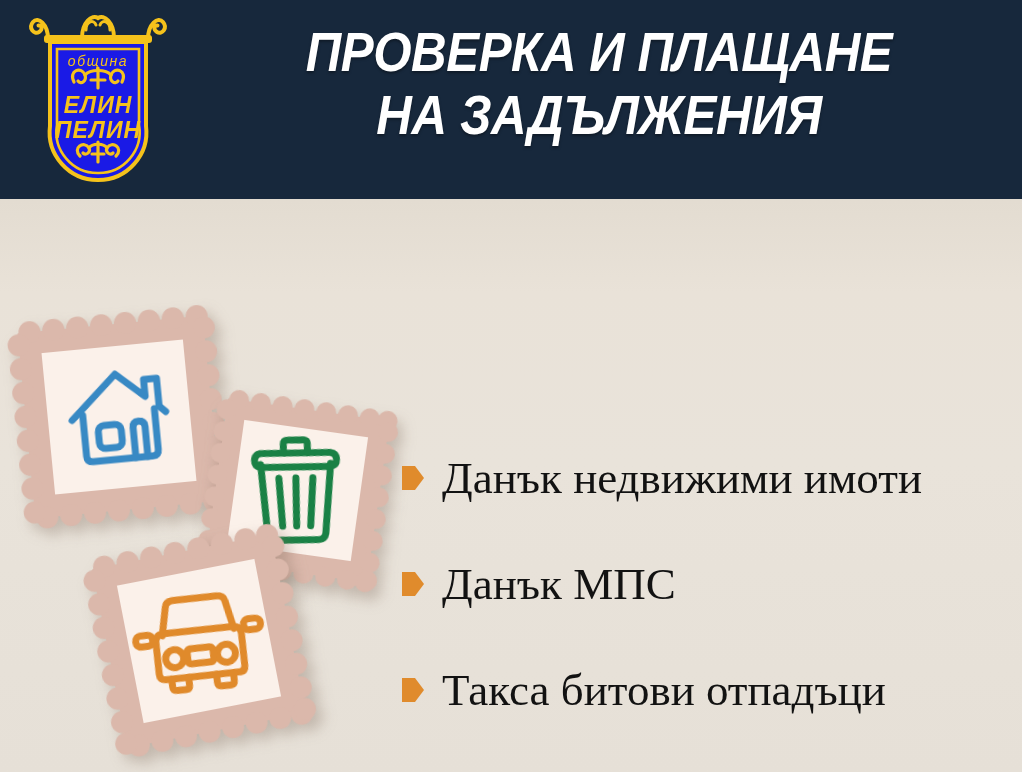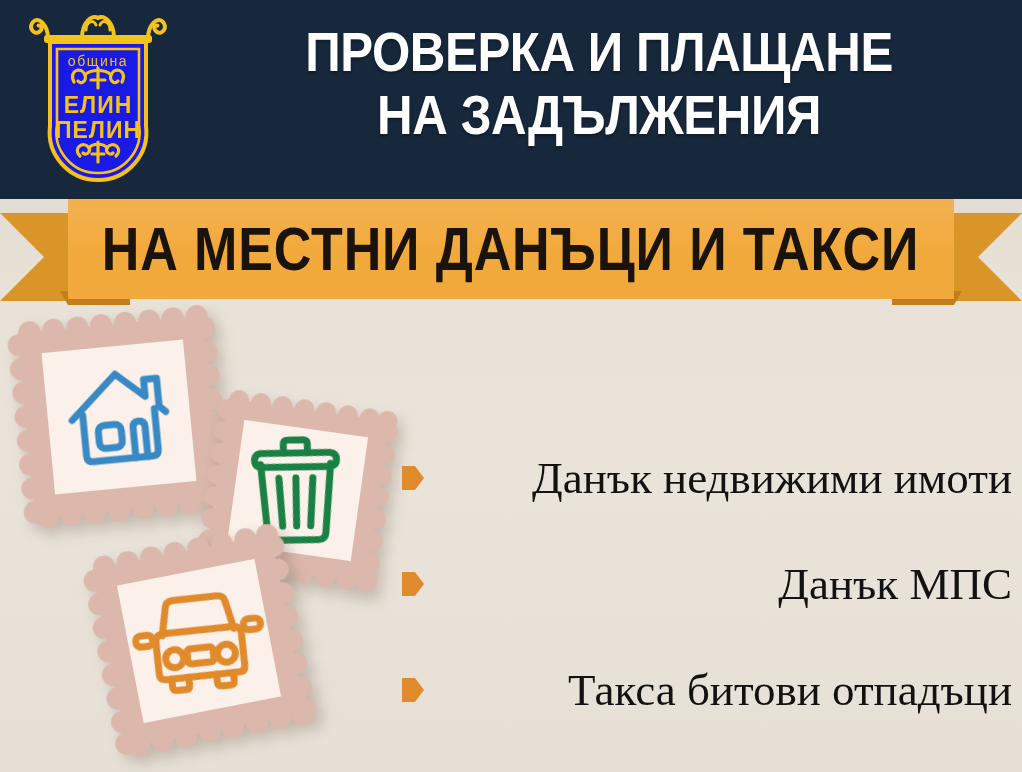--- a/index.html
+++ b/index.html
@@ -13,20 +13,21 @@
     position:relative;width:1022px;height:772px;
     background:linear-gradient(180deg,#cdc6ba 0%,#ddd6ca 14%,#e9e2d8 38%,#e9e3da 60%,#e6e0d7 100%);
     overflow:hidden;
   }
 
   
   .header{
     position:absolute;left:0;top:0;width:1022px;height:199px;
     background:#17283c;
     box-sizing:border-box;
+    font-style:italic;
   }
   .header-title{
     position:absolute;left:186px;top:20px;width:826px;
     text-align:center;color:#ffffff;
     font-family:"Liberation Sans", sans-serif;
     font-weight:700;font-size:56px;line-height:63px;
     letter-spacing:-0.5px;
     transform:scaleX(0.88);transform-origin:center top;
     text-shadow:0 2px 3px rgba(0,0,0,.35);
   }
@@ -72,21 +73,21 @@
   
   .stamp{
     position:absolute;
     filter:drop-shadow(6px 8px 7px rgba(120,100,85,.33));
   }
   .stamp svg{display:block;}
 
   
   .list{position:absolute;left:402px;top:425px;width:610px;}
   .list-item{
-    display:flex;align-items:center;height:106px;justify-content:space-between;
+    display:flex;align-items:center;height:106px;
   }
   .bullet{
     width:22px;height:24px;flex:0 0 22px;margin-right:18px;
     background:#e08b2c;
     clip-path:polygon(0 0,13px 0,22px 12px,13px 24px,0 24px);
   }
   .list-label{
     font-family:"Liberation Serif", serif;
     font-size:45px;line-height:50px;color:#121212;
     white-space:nowrap;
@@ -138,30 +139,20 @@
         </g>
       </svg>
     </div>
 
     <div class="header-title">
       <span>ПРОВЕРКА И ПЛАЩАНЕ</span>
       <span class="l2">НА ЗАДЪЛЖЕНИЯ</span>
     </div>
   </div>
 
-  <div class="ribbon">
-    <div class="ribbon-tail left"></div>
-    <div class="ribbon-tail right"></div>
-    <div class="ribbon-shadow-l"></div>
-    <div class="ribbon-shadow-r"></div>
-    <div class="ribbon-main">
-      <div class="shine"></div>
-      <div class="ribbon-text">НА МЕСТНИ ДАНЪЦИ И ТАКСИ</div>
-    </div>
-  </div>
 
   <div class="stamp" style="left:14px;top:312px;transform:rotate(-5.5deg);">
     <svg width="210" height="210" viewBox="0 0 210 210" xmlns="http://www.w3.org/2000/svg">
       <defs>
         <pattern id="scallopH" width="1" height="1"></pattern>
       </defs>
       <g>
         <rect x="12" y="12" width="186" height="186" fill="#dbb8ab"></rect>
         <g fill="#dbb8ab">
           <circle cx="24" cy="12" r="11"></circle>

